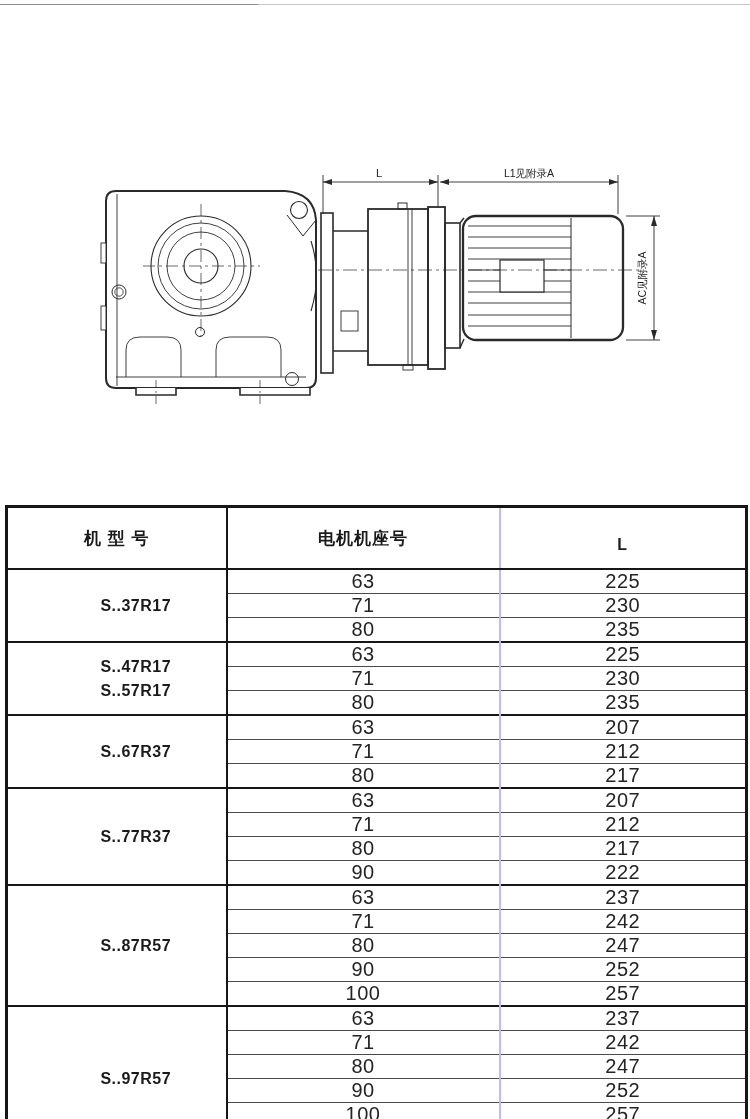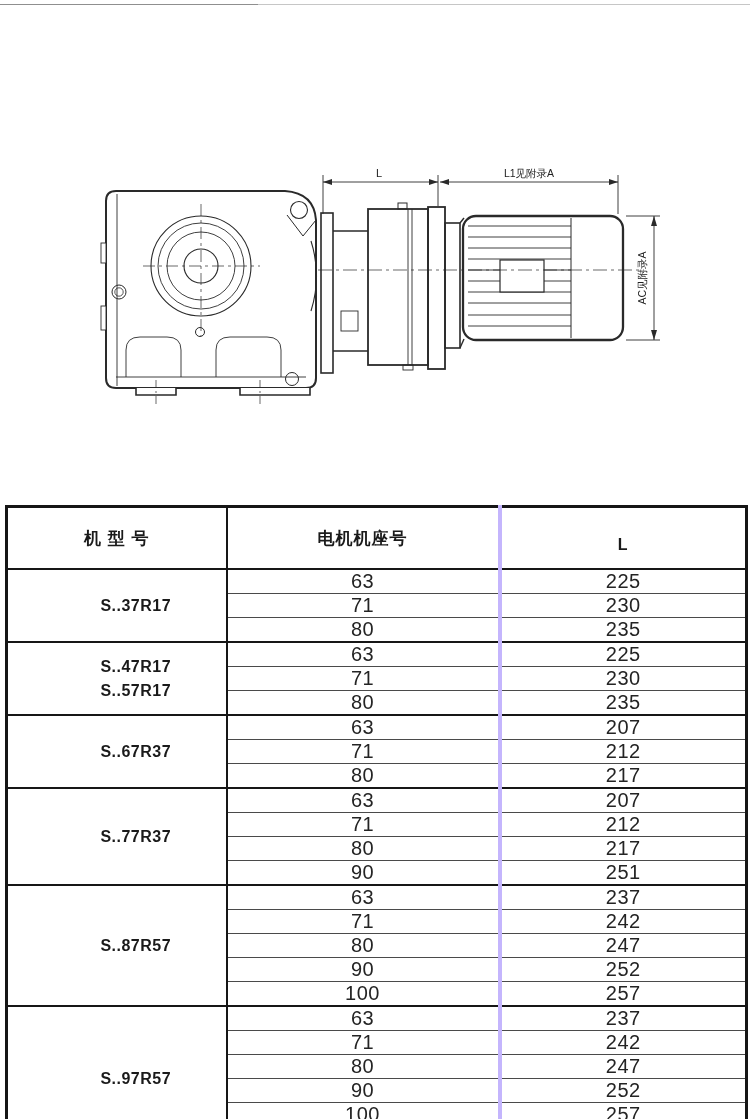--- a/index.html
+++ b/index.html
@@ -15,21 +15,21 @@
   .header-sub{font-size:15px;font-weight:bold;letter-spacing:1px;line-height:19px;}
   
   .drawing-wrap{position:absolute;left:88px;top:158px;width:580px;height:268px;}
   svg text{font-family:"Liberation Sans",sans-serif;}
   
   .table-wrap{position:absolute;left:5px;top:505px;width:740px;}
   table.dim{border-collapse:collapse;width:740px;table-layout:fixed;border:3px solid #161616;}
   table.dim th{height:58px;font-size:17px;font-weight:bold;text-align:center;
                border-bottom:2px solid #161616;background:#fff;letter-spacing:1px;}
   th.c1,td.model{border-right:2px solid #161616;}
-  th.c2,td.frame{border-right:4px solid #c4b5fd;border-radius:9px;}
+  th.c2,td.frame{border-right:2px solid #c4b5fd;border-radius:9px;}
   th.c3 span{display:inline-block;padding-top:14px;font-size:16px;}
   td{height:20px;font-size:20px;text-align:center;padding:0;}
   td.frame,td.lval{border-top:1px solid #4a4a4a;color:#242424;letter-spacing:0.5px;}
   tr.group-start td{border-top:2px solid #161616;}
   td.model{font-weight:bold;font-size:16px;letter-spacing:0.5px;border-top:2px solid #161616;padding-left:38px;}
   td.model .mline{line-height:24px;}
   
   .footer{position:absolute;left:0;top:1086px;width:750px;text-align:center;
           font-family:"Liberation Serif",serif;font-size:21px;color:#111;}
 </style>
@@ -211,21 +211,21 @@
           <tr>
             <td class="frame">71</td>
             <td class="lval">212</td>
           </tr>
           <tr>
             <td class="frame">80</td>
             <td class="lval">217</td>
           </tr>
           <tr>
             <td class="frame">90</td>
-            <td class="lval">251</td>
+            <td class="lval">222</td>
           </tr>
           <tr class="group-start">
             <td class="model" rowspan="5">
               <div class="mline">S..87R57</div>
             </td>
             <td class="frame">63</td>
             <td class="lval">237</td>
           </tr>
           <tr>
             <td class="frame">71</td>

